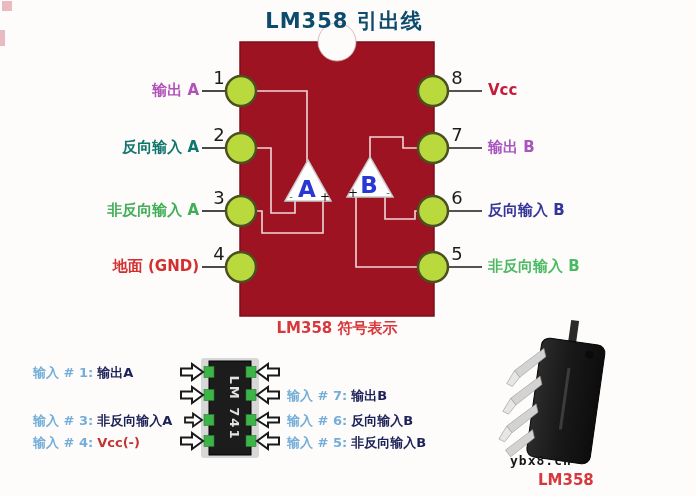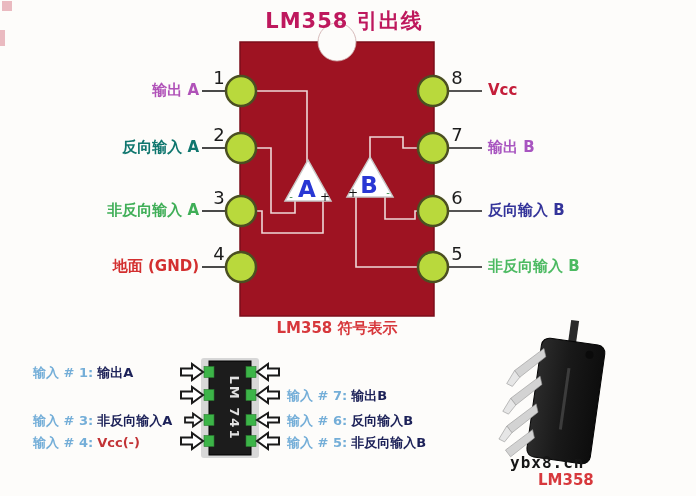--- a/index.html
+++ b/index.html
@@ -1,27 +1,27 @@
 <!DOCTYPE html>
 <html><head>
 <meta charset="utf-8">
 <style>
   html,body{margin:0;padding:0;}
   body{font-family:"DejaVu Sans","Liberation Sans",sans-serif;}
   .stage{position:relative;width:696px;height:496px;background:#fdfcfa;overflow:hidden;}
   .stage svg{position:absolute;left:0;top:0;}
   .abs{position:absolute;}
-  .title{left:0;top:7px;width:688px;text-align:center;font-size:21px;font-weight:bold;color:#be185d;letter-spacing:1px;}
+  .title{left:0;top:7px;width:688px;text-align:center;font-size:21px;font-weight:bold;color:#0c4a6e;letter-spacing:1px;}
   .pinlabel{font-size:15px;font-weight:bold;white-space:nowrap;}
   .leftcol{left:0;width:199px;text-align:right;}
   .rightcol{left:488px;text-align:left;}
   .caption{font-size:15px;font-weight:bold;color:#d7383c;text-align:center;}
   .anim-row{font-size:13px;font-weight:bold;white-space:nowrap;}
   .anim-prefix{color:#74aed8;margin-right:4px;}
-  .watermark{font-family:"DejaVu Sans Mono","Liberation Mono",monospace;font-size:16px;font-weight:bold;color:#161616;letter-spacing:1px;text-align:center;}
+  .watermark{font-family:"DejaVu Sans Mono","Liberation Mono",monospace;font-size:13px;font-weight:bold;color:#161616;letter-spacing:1px;text-align:center;}
   .photo-label{font-size:15px;font-weight:bold;color:#d7383c;}
   .artifact{background:rgba(198,62,84,.35);}
   text{font-family:"DejaVu Sans","Liberation Sans",sans-serif;}
 </style>
 </head>
 <body>
 
 <div class="stage">
 
   <div class="abs artifact" style="left:2px;top:1px;width:10px;height:10px;"></div>

